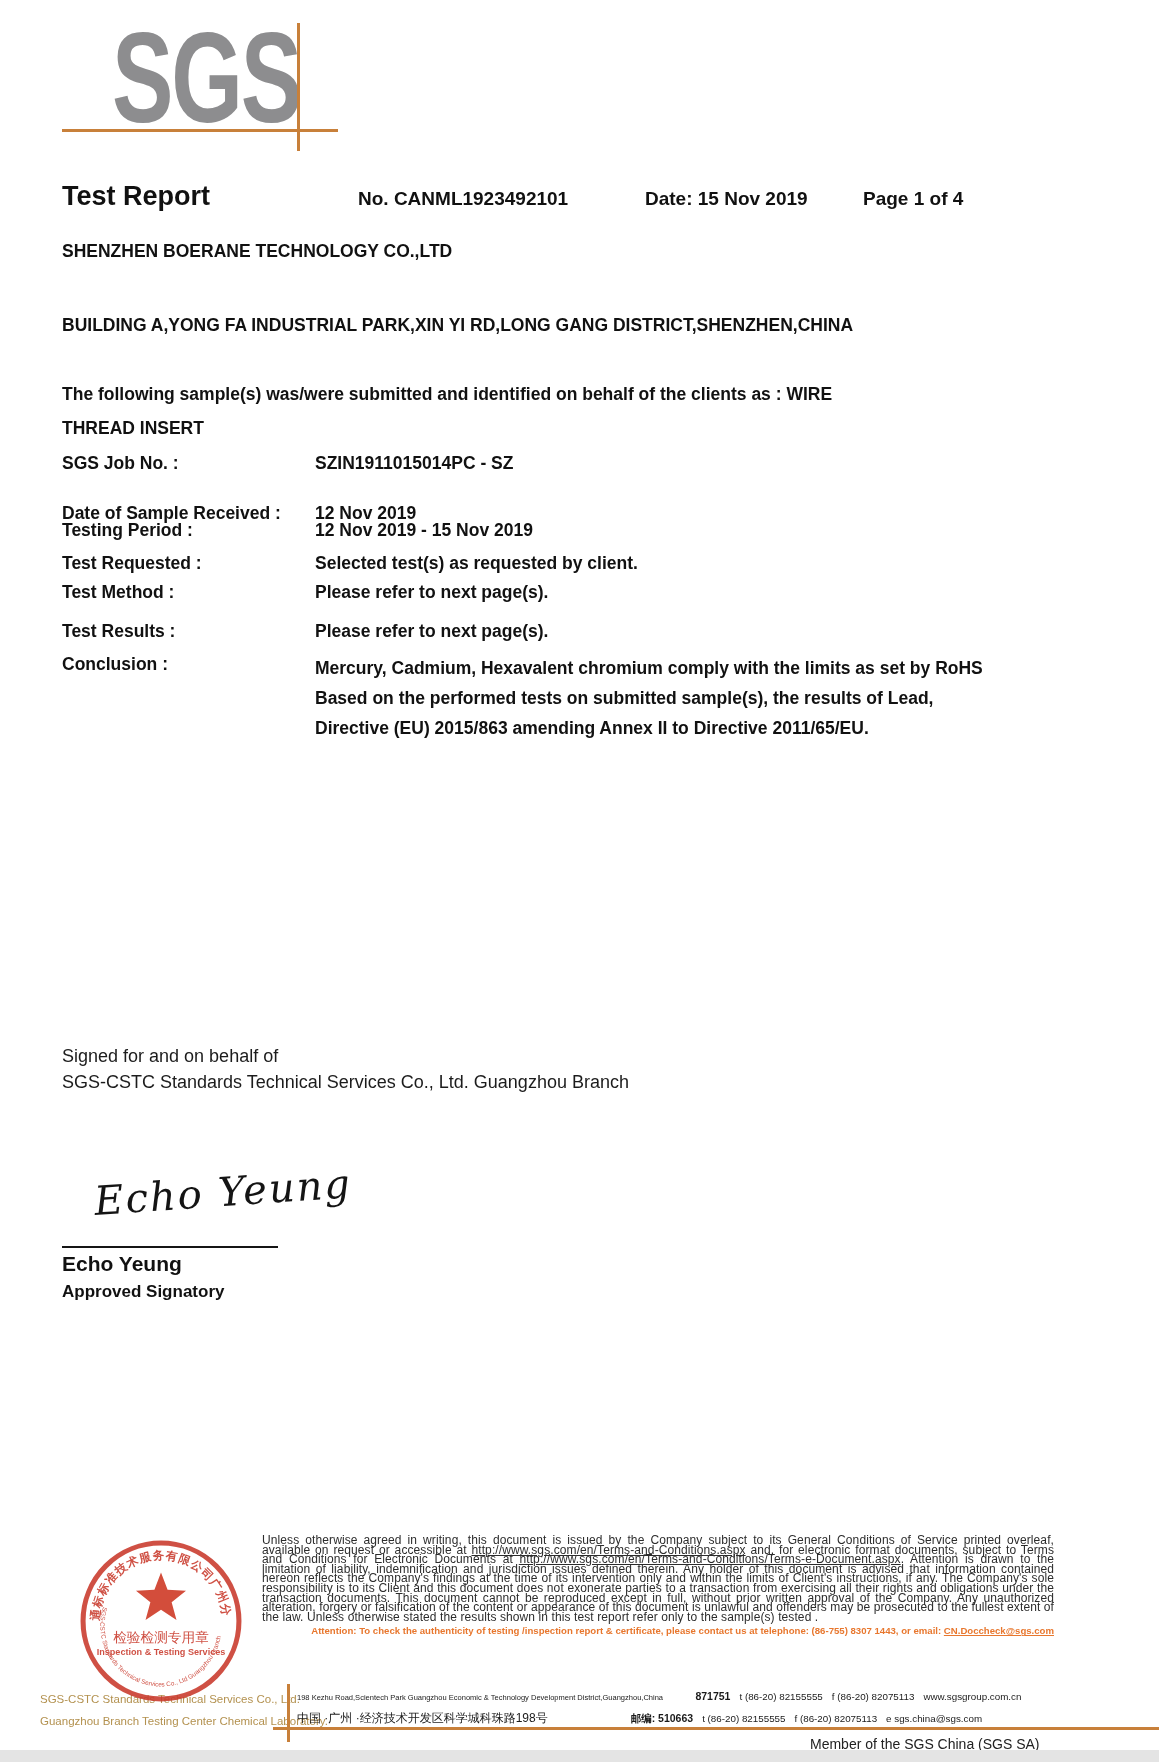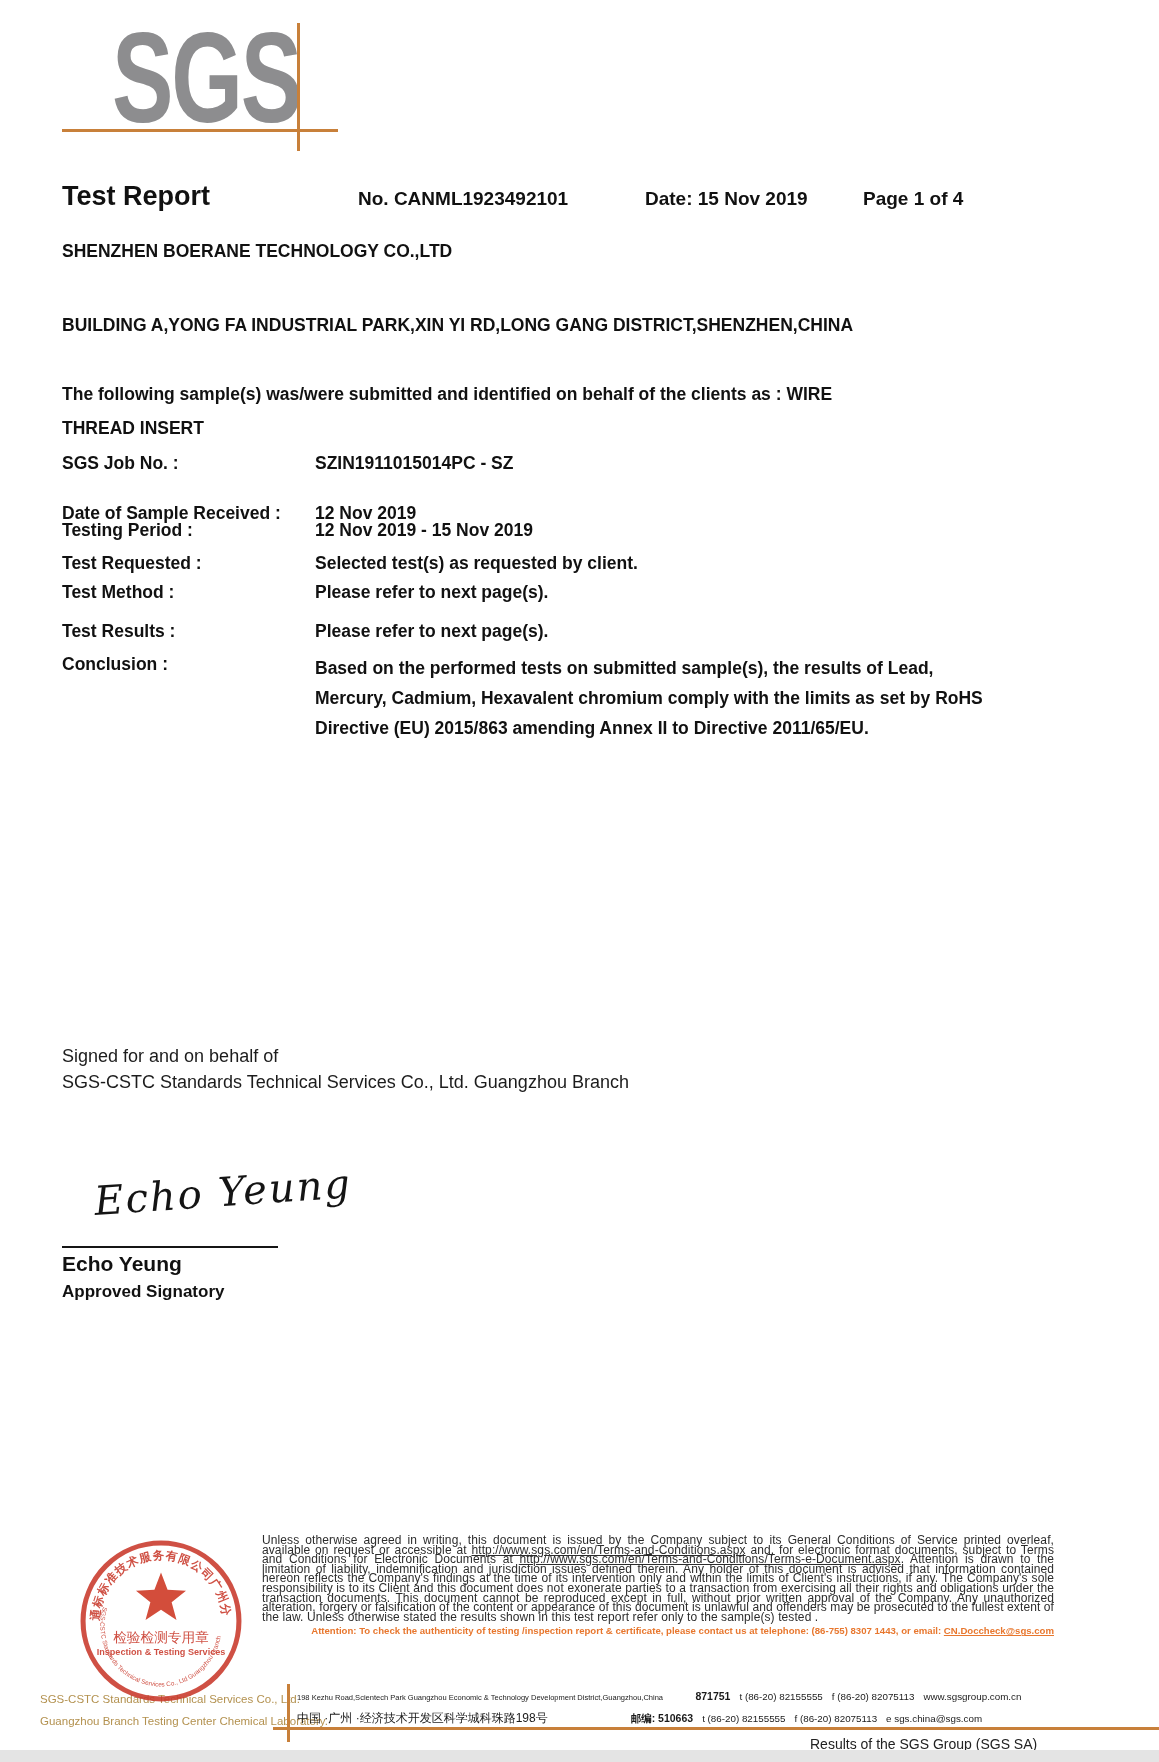--- a/index.html
+++ b/index.html
@@ -101,22 +101,22 @@
   <div class="val b17 r4">Selected test(s) as requested by client.</div>
 
   <div class="lbl b17 r5">Test Method :</div>
   <div class="val b17 r5">Please refer to next page(s).</div>
 
   <div class="lbl b17 r6">Test Results :</div>
   <div class="val b17 r6">Please refer to next page(s).</div>
 
   <div class="lbl b17 r7">Conclusion :</div>
   <div class="conclusion-lines">
+    <div>Mercury, Cadmium, Hexavalent chromium comply with the limits as set by RoHS</div>
     <div>Based on the performed tests on submitted sample(s), the results of Lead,</div>
-    <div>Mercury, Cadmium, Hexavalent chromium comply with the limits as set by RoHS</div>
     <div>Directive (EU) 2015/863 amending Annex II to Directive 2011/65/EU.</div>
   </div>
 
   <div class="signed-1">Signed for and on behalf of</div>
   <div class="signed-2">SGS-CSTC Standards Technical Services Co., Ltd. Guangzhou Branch</div>
   <div class="sig-script">Echo Yeung</div>
   <div class="sig-line"></div>
   <div class="sig-name">Echo Yeung</div>
   <div class="sig-role">Approved Signatory</div>
 
@@ -159,16 +159,16 @@
     <div class="addr-row">
       <span class="addr-street-cn">中国 ·广州 ·经济技术开发区科学城科珠路198号</span>
       <span class="addr-post addr-cn-gap">邮编: 510663</span>
       <span class="addr-tel">t (86-20) 82155555</span>
       <span class="addr-tel">f (86-20) 82075113</span>
       <span class="addr-tel">e  sgs.china@sgs.com</span>
     </div>
   </div>
 
   <div class="rule-orange"></div>
-  <div class="member">Results of the SGS Group (SGS SA)</div>
+  <div class="member">Member of the SGS China (SGS SA)</div>
   <div class="bottom-strip"></div>
 
 </div>
 
 </body></html>

